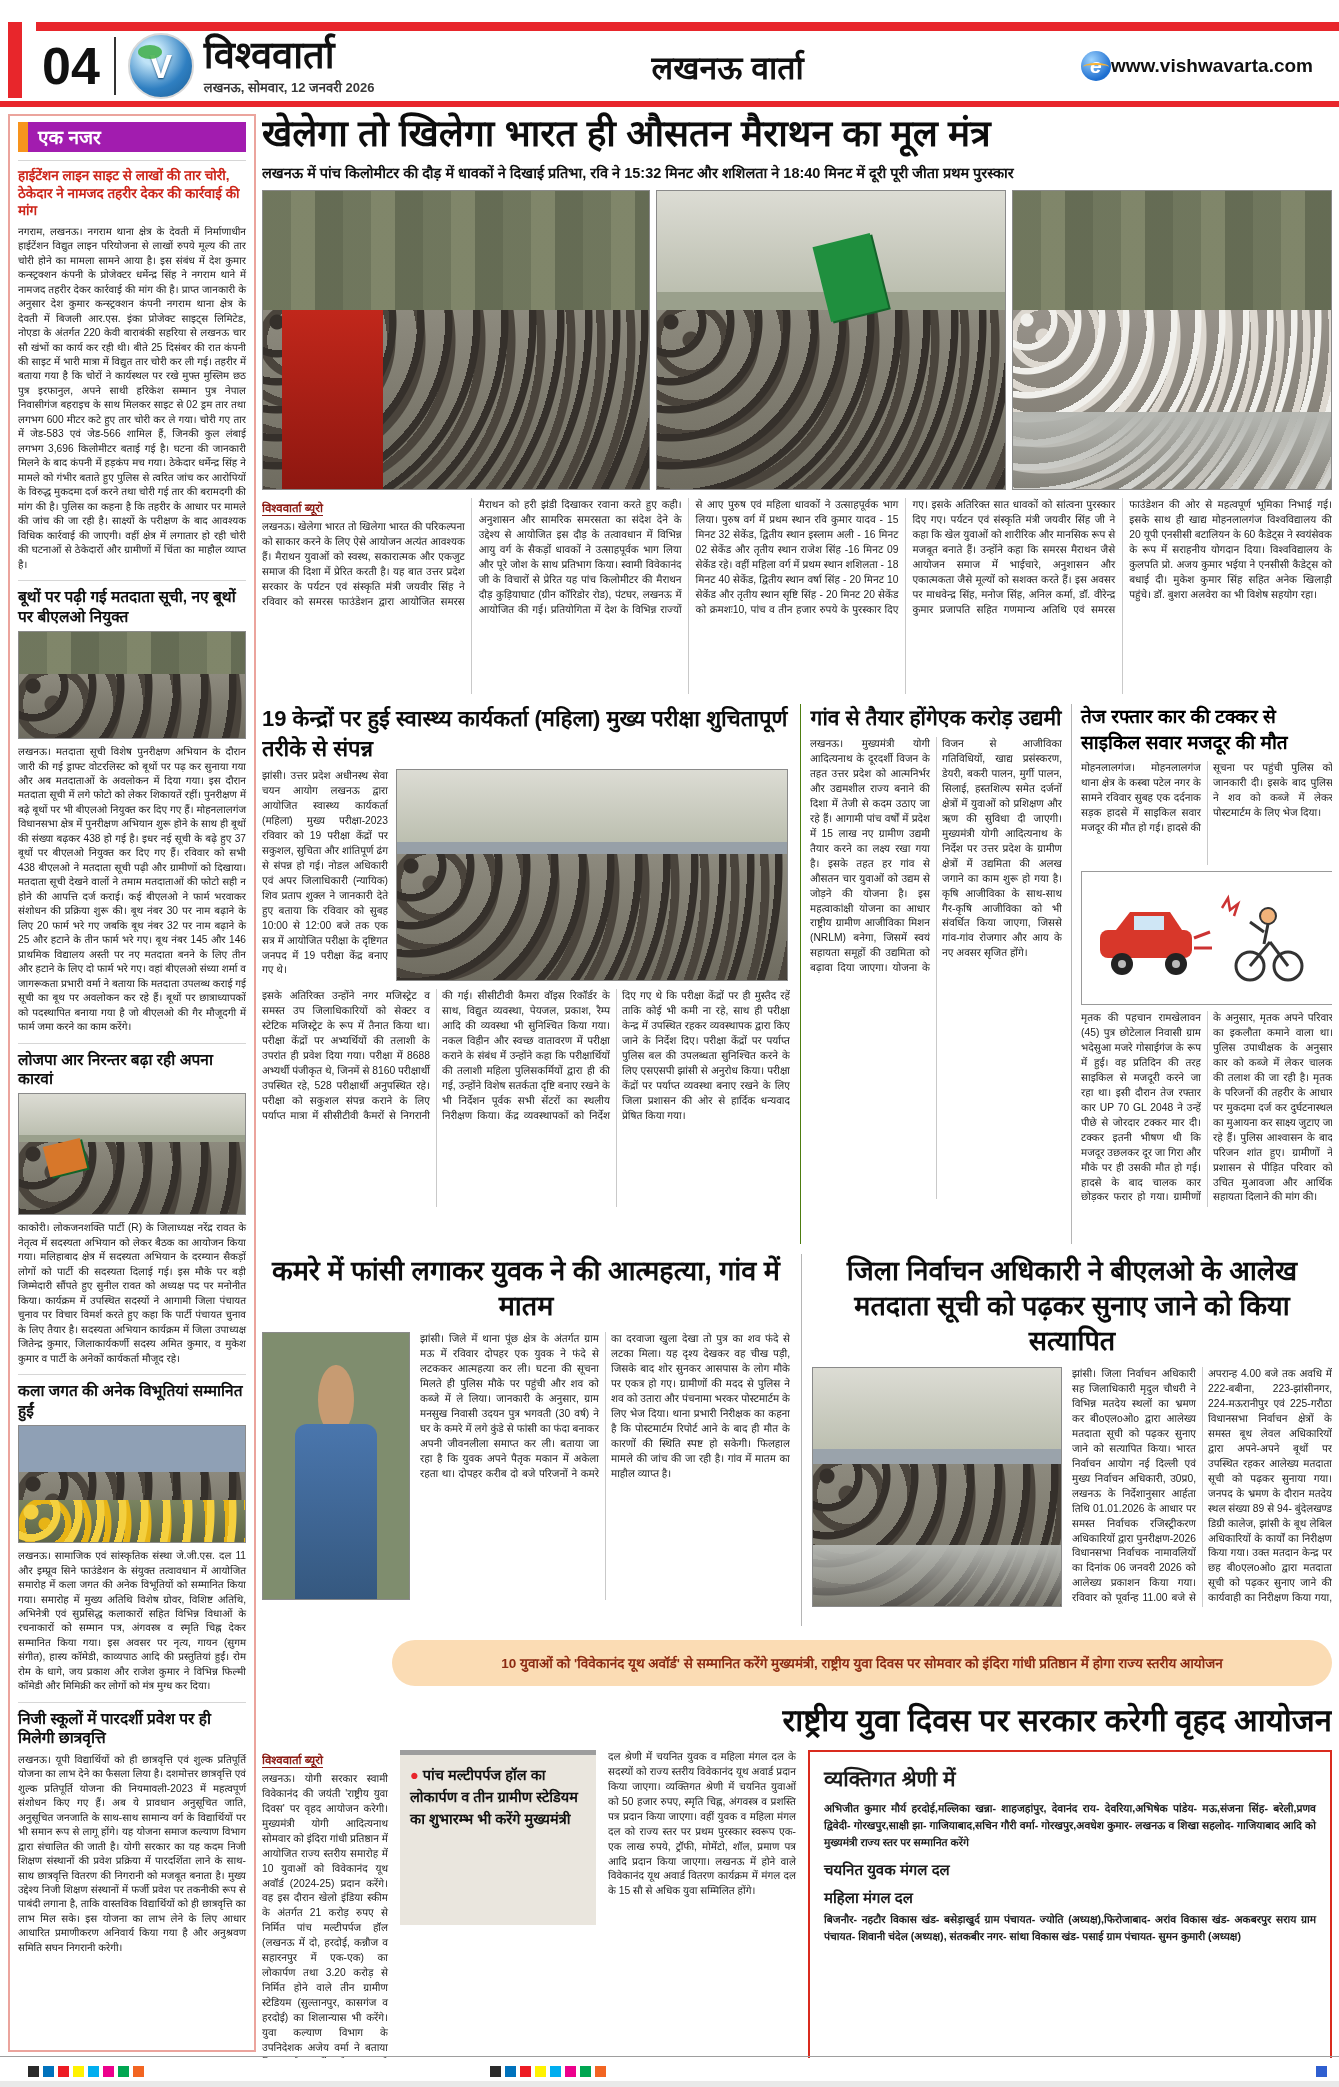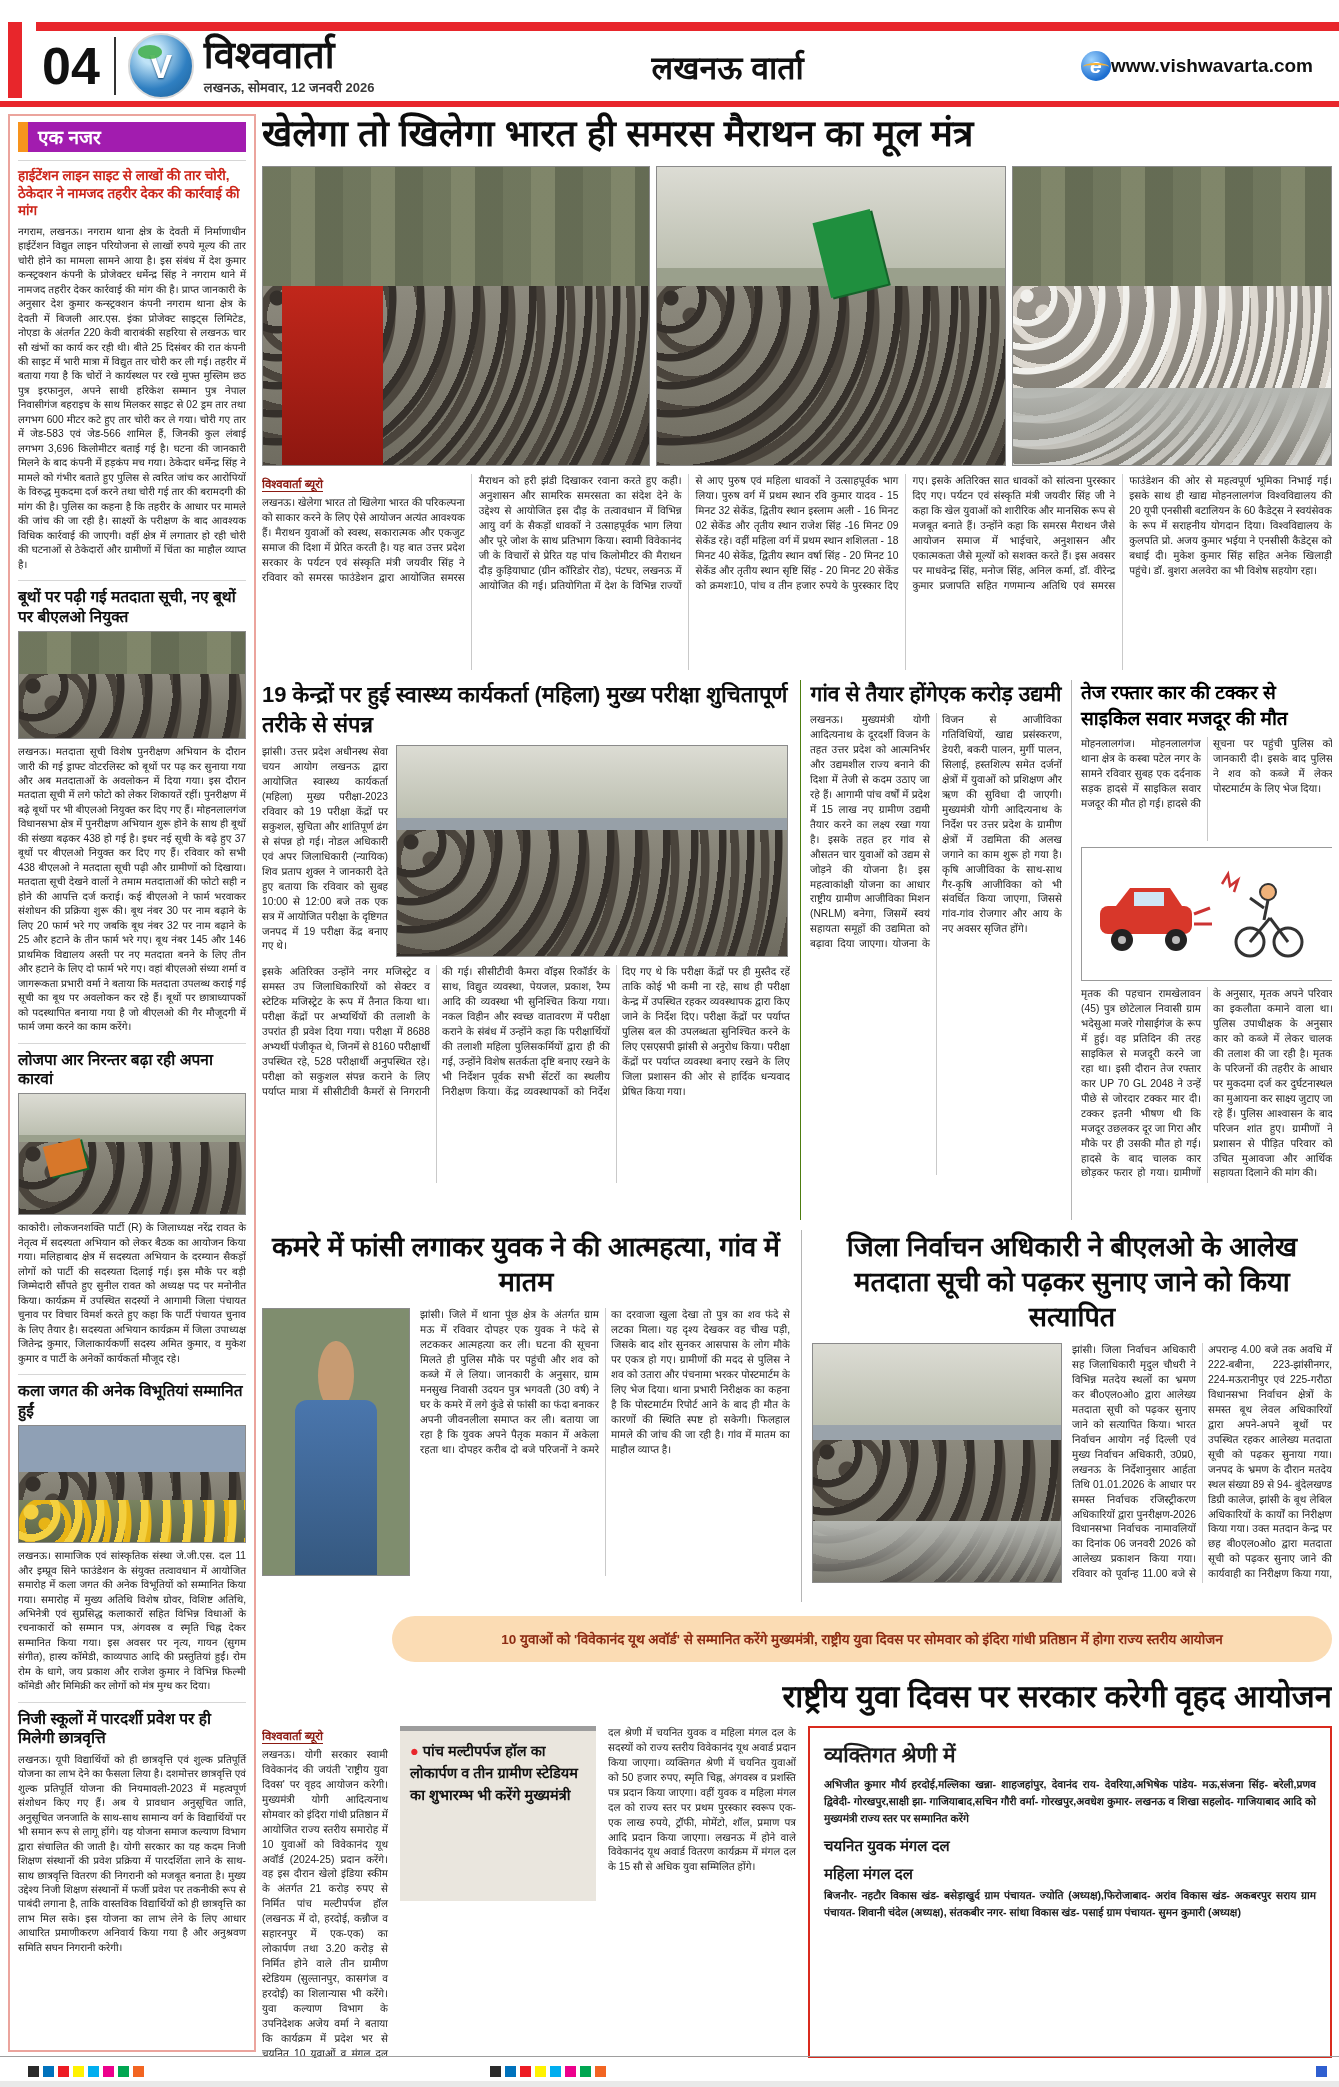--- a/index.html
+++ b/index.html
@@ -178,21 +178,22 @@
     </div>
 
     <div class="sb-art">
       <div class="sb-head">निजी स्कूलों में पारदर्शी प्रवेश पर ही मिलेगी छात्रवृत्ति</div>
       <div class="sb-body">लखनऊ। यूपी विद्यार्थियों को ही छात्रवृत्ति एवं शुल्क प्रतिपूर्ति योजना का लाभ देने का फैसला लिया है। दशमोत्तर छात्रवृत्ति एवं शुल्क प्रतिपूर्ति योजना की नियमावली-2023 में महत्वपूर्ण संशोधन किए गए हैं। अब ये प्रावधान अनुसूचित जाति, अनुसूचित जनजाति के साथ-साथ सामान्य वर्ग के विद्यार्थियों पर भी समान रूप से लागू होंगे। यह योजना समाज कल्याण विभाग द्वारा संचालित की जाती है। योगी सरकार का यह कदम निजी शिक्षण संस्थानों की प्रवेश प्रक्रिया में पारदर्शिता लाने के साथ-साथ छात्रवृत्ति वितरण की निगरानी को मजबूत बनाता है। मुख्य उद्देश्य निजी शिक्षण संस्थानों में फर्जी प्रवेश पर तकनीकी रूप से पाबंदी लगाना है, ताकि वास्तविक विद्यार्थियों को ही छात्रवृत्ति का लाभ मिल सके। इस योजना का लाभ लेने के लिए आधार आधारित प्रमाणीकरण अनिवार्य किया गया है और अनुश्रवण समिति सघन निगरानी करेगी।</div>
     </div>
   </div>
 
   <div class="main">
 
-    <div class="lead-head">खेलेगा तो खिलेगा भारत ही समरस मैराथन का मूल मंत्र</div>
+    <div class="lead-head">खेलेगा तो खिलेगा भारत ही औसतन मैराथन का मूल मंत्र</div>
+    <div class="lead-sub">लखनऊ में पांच किलोमीटर की दौड़ में धावकों ने दिखाई प्रतिभा, रवि ने 15:32 मिनट और शशिलता ने 18:40 मिनट में दूरी पूरी जीता प्रथम पुरस्कार</div>
 
     <div class="lead-photos">
       <div class="photo" style="width:388px;height:300px;">
         <div class="p-trees"></div>
         <div class="p-crowd"></div>
         <div class="p-podium"></div>
       </div>
       <div class="photo" style="width:350px;height:300px;">
         <div class="p-sky"></div>
         <div class="p-crowd"></div>

